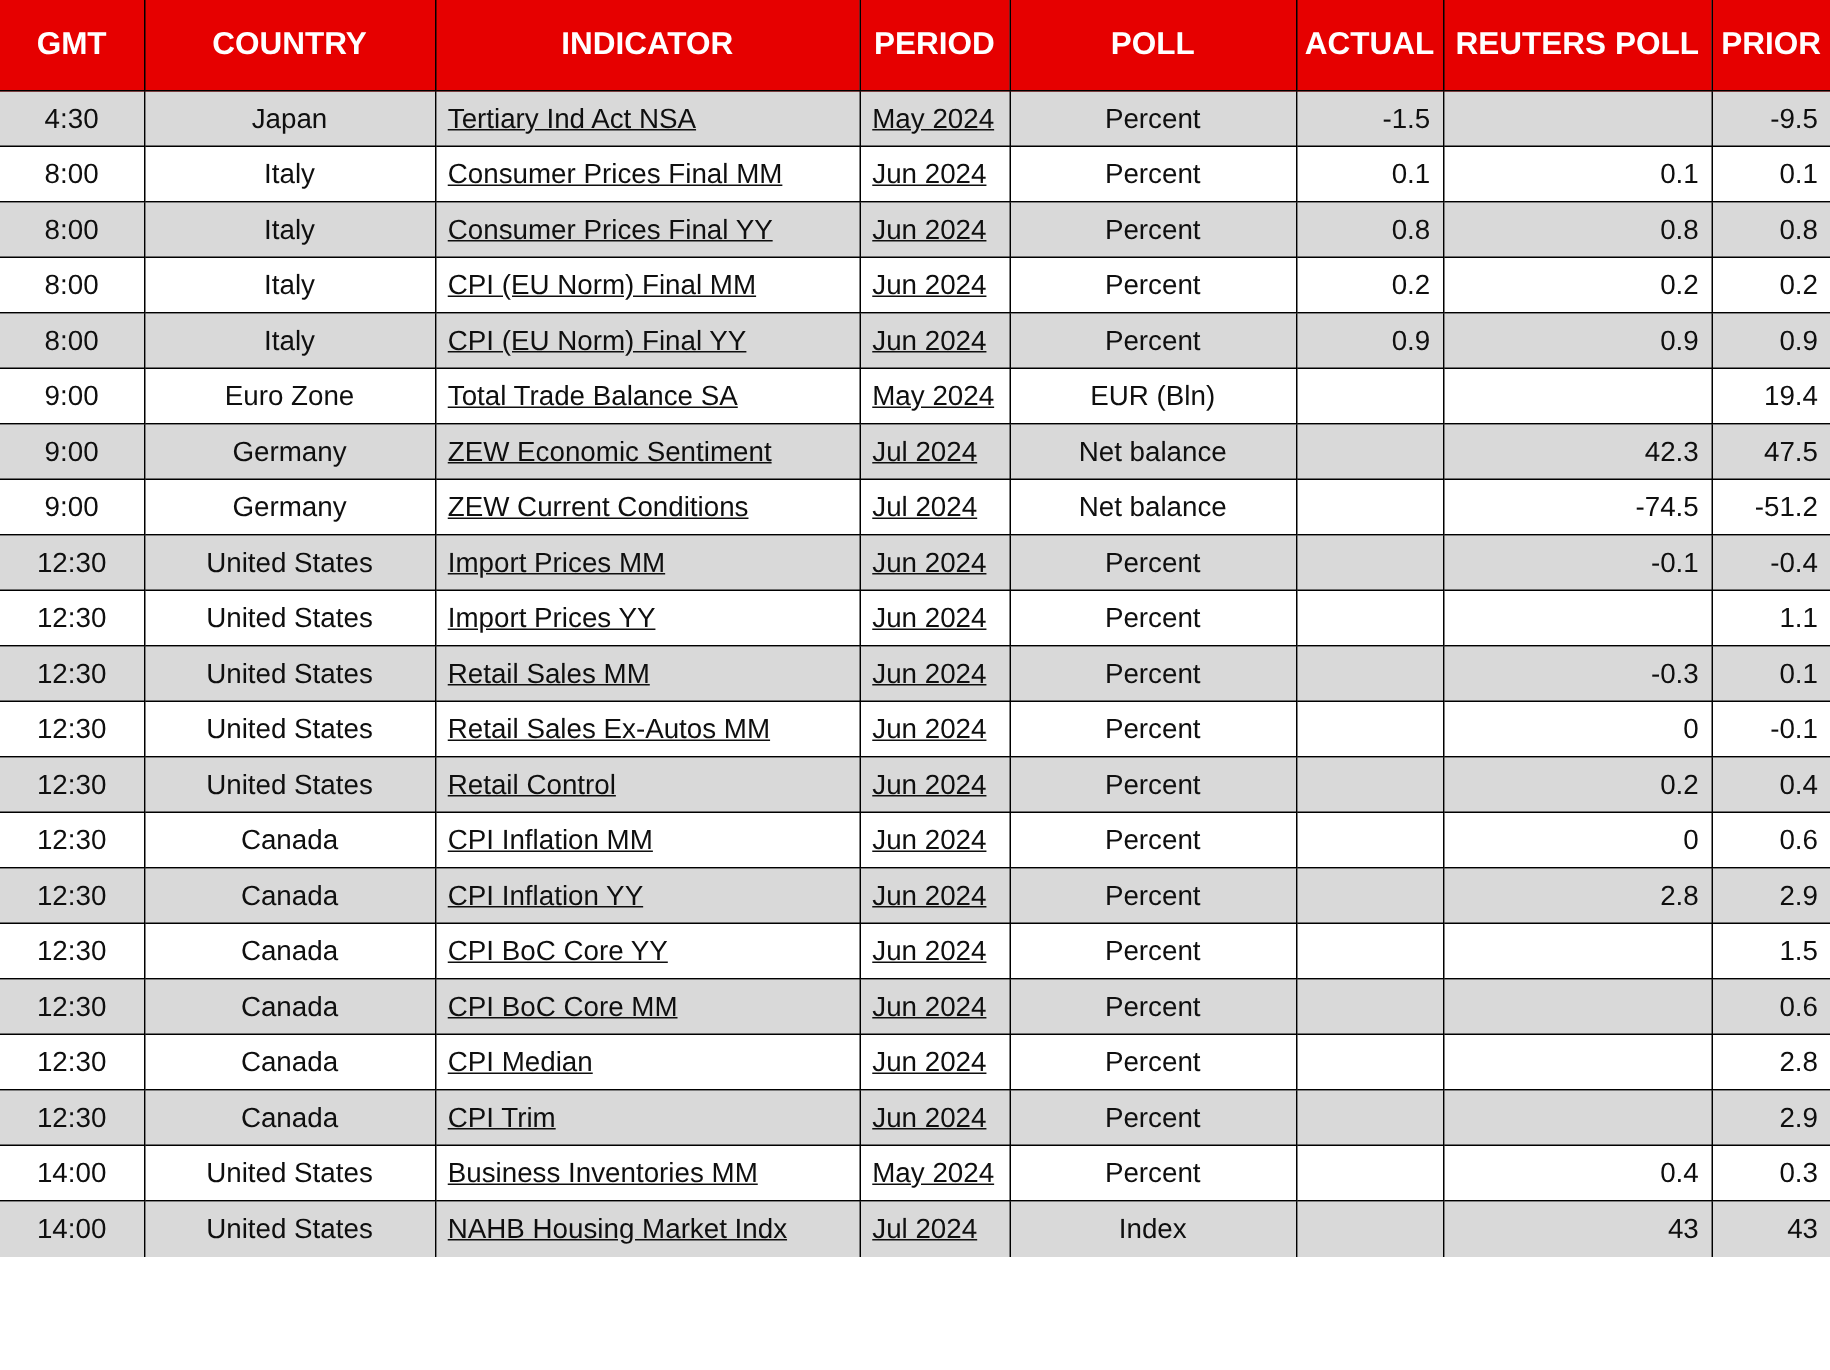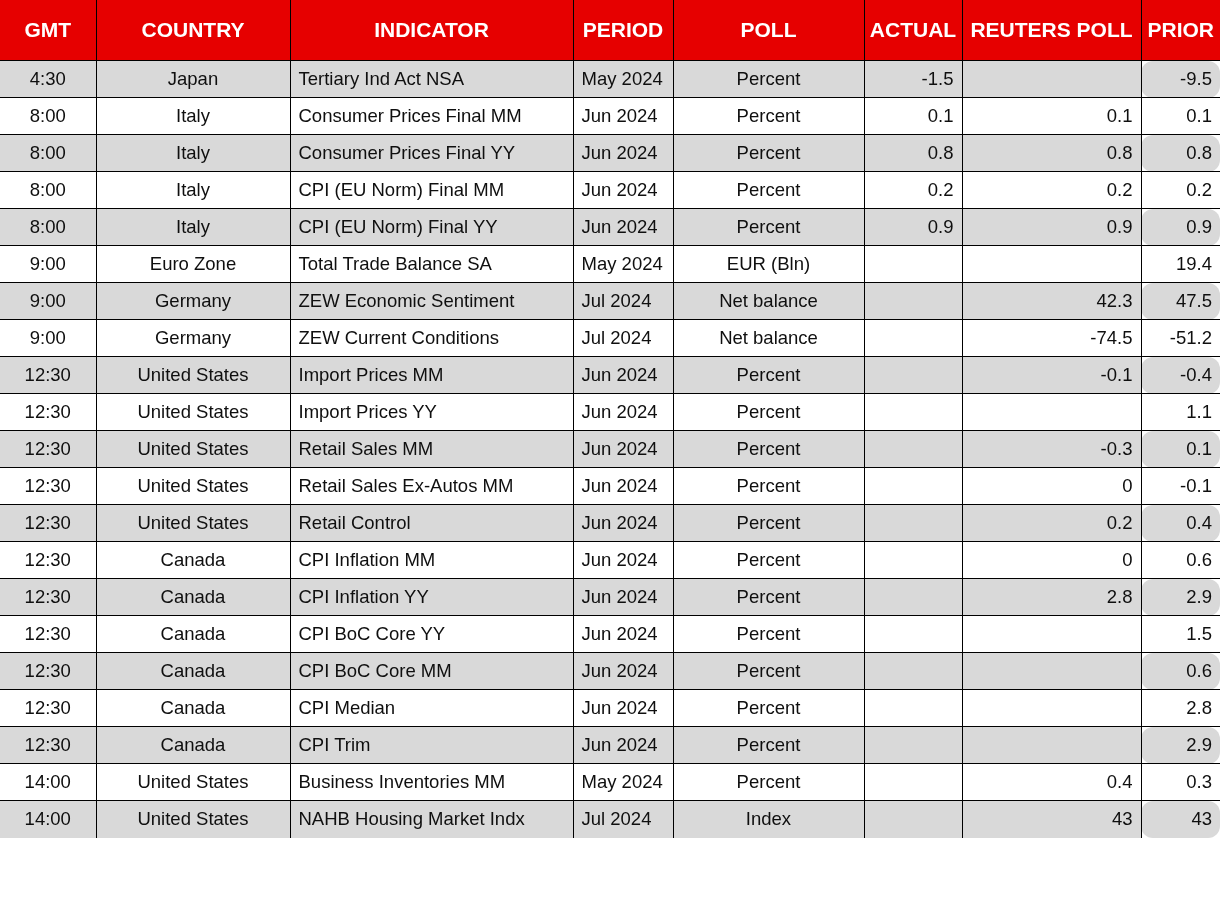--- a/index.html
+++ b/index.html
@@ -50,25 +50,25 @@
     font-size: 18.5px;
     color: #0f0f0f;
     padding: 0 8px;
     border-right: 1.2px solid #000000;
     border-bottom: 1.2px solid #000000;
     white-space: nowrap;
     overflow: hidden;
     vertical-align: middle;
     box-sizing: border-box;
   }
-  #calendar-table tbody td:last-child { border-right: none; border-radius: 12px; }
+  #calendar-table tbody td:last-child { border-right: none; }
   #calendar-table tbody tr:last-child td { border-bottom: none; }
 
   td.al-center { text-align: center; }
-  td.al-left   { text-align: left; }
+  td.al-left   { text-align: left; text-decoration: underline; }
   td.al-right  { text-align: right; padding-right: 10px; }
 
   tr.band-shade td { background: #D9D9D9; }
   tr.band-plain td { background: #FFFFFF; }
 </style>
 </head>
 <body>
 
 <table id="calendar-table">
   <colgroup>

